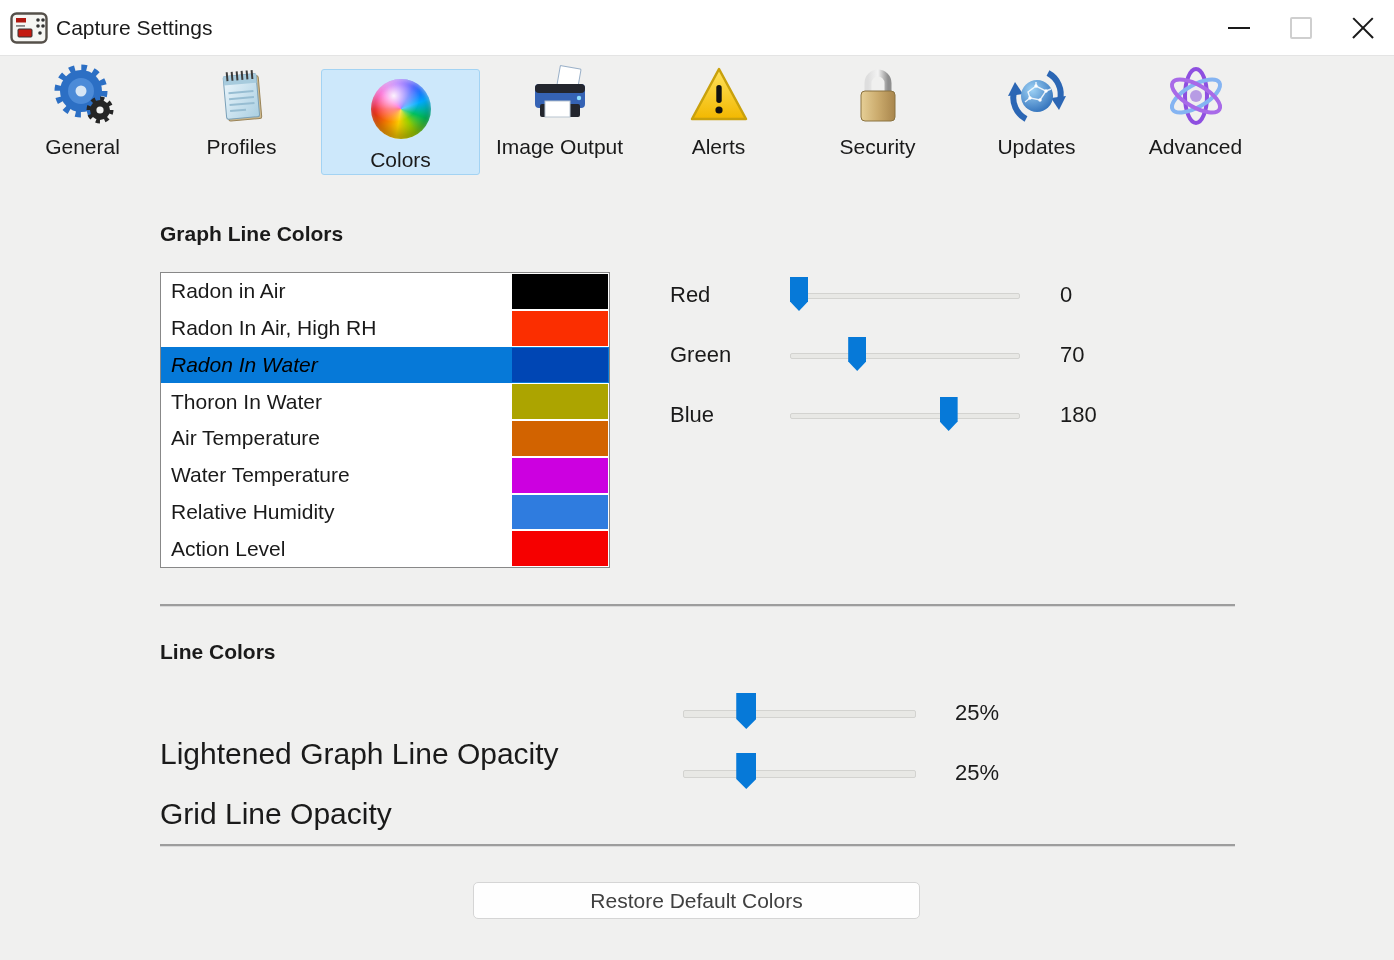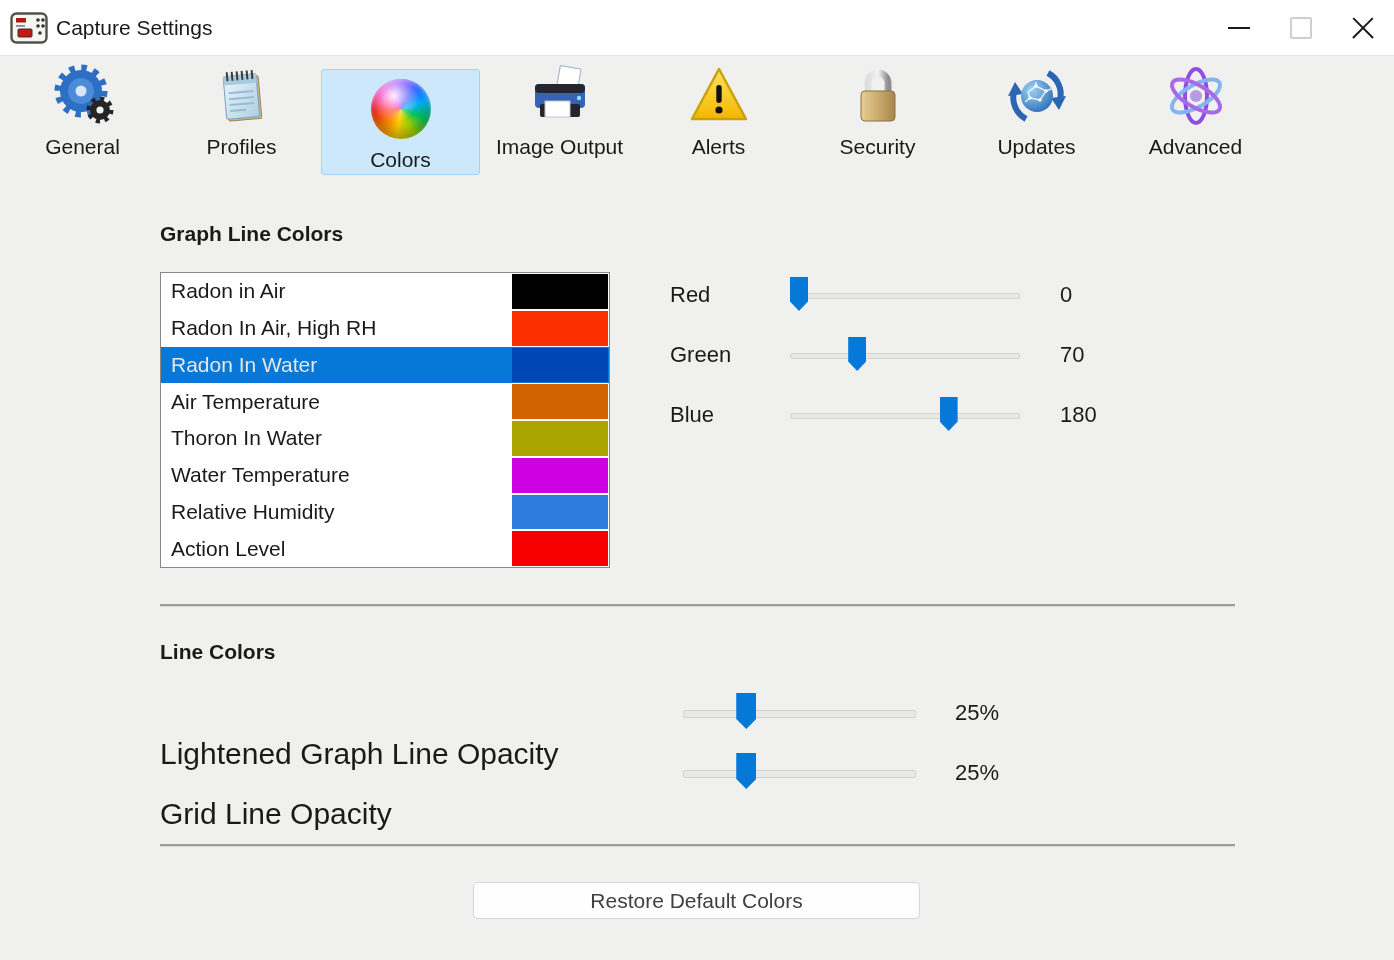--- a/index.html
+++ b/index.html
@@ -55,21 +55,21 @@
     position:absolute;left:160px;top:272px;width:450px;height:296px;
     background:#ffffff;border:1px solid #888;box-sizing:border-box;
     display:flex;flex-direction:column;
   }
   .list-row{flex:1;display:flex;align-items:stretch;text-align:center;}
   .list-row .row-label{
     flex:1;display:flex;align-items:center;padding-left:10px;
     font-size:21px;white-space:nowrap;overflow:hidden;
   }
   .list-row.selected{background:#0679d8;}
-  .list-row.selected .row-label{color:#e5e5e5;}
+  .list-row.selected .row-label{color:#000000;font-style:italic;}
   .swatch{width:96px;margin:1px 1px 1px 0;}
   
   .rgb-panel{position:absolute;left:670px;top:266px;width:470px;}
   .slider-row{position:relative;height:60px;}
   .slider-label{position:absolute;left:0;top:16px;font-size:22px;}
   .slider-value{position:absolute;top:16px;font-size:22px;}
   .rgb-panel .slider-value{left:390px;}
   .track{
     position:absolute;top:27px;height:6px;box-sizing:border-box;
     background:#e8e8e5;border:1px solid #d3d3d0;border-radius:2px;
@@ -273,26 +273,26 @@
   </div>
   <div class="list-row">
     <div class="row-label">Radon In Air, High RH</div>
     <div class="swatch" style="background-color: rgb(251, 46, 0);"></div>
   </div>
   <div class="list-row selected">
     <div class="row-label">Radon In Water</div>
     <div class="swatch" style="background-color: rgb(0, 70, 180);"></div>
   </div>
   <div class="list-row">
+    <div class="row-label">Thoron In Water</div>
+    <div class="swatch" style="background-color: rgb(172, 164, 0);"></div>
+  </div>
+  <div class="list-row">
     <div class="row-label">Air Temperature</div>
     <div class="swatch" style="background-color: rgb(210, 99, 0);"></div>
-  </div>
-  <div class="list-row">
-    <div class="row-label">Thoron In Water</div>
-    <div class="swatch" style="background-color: rgb(172, 164, 0);"></div>
   </div>
   <div class="list-row">
     <div class="row-label">Water Temperature</div>
     <div class="swatch" style="background-color: rgb(204, 0, 224);"></div>
   </div>
   <div class="list-row">
     <div class="row-label">Relative Humidity</div>
     <div class="swatch" style="background-color: rgb(47, 124, 223);"></div>
   </div>
   <div class="list-row">

